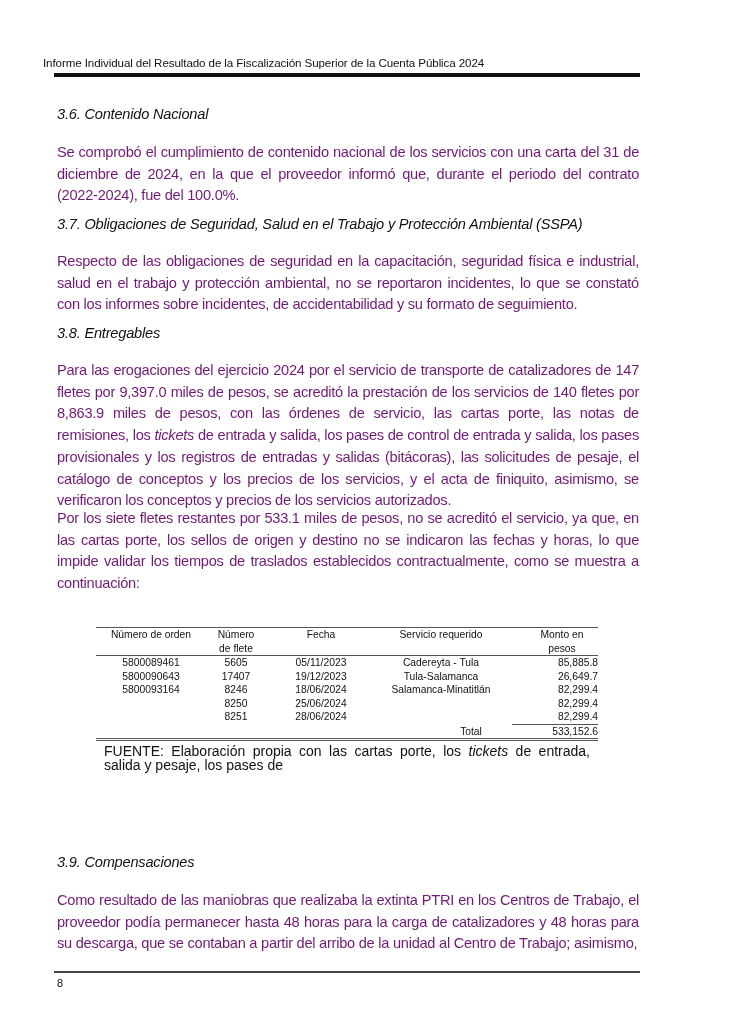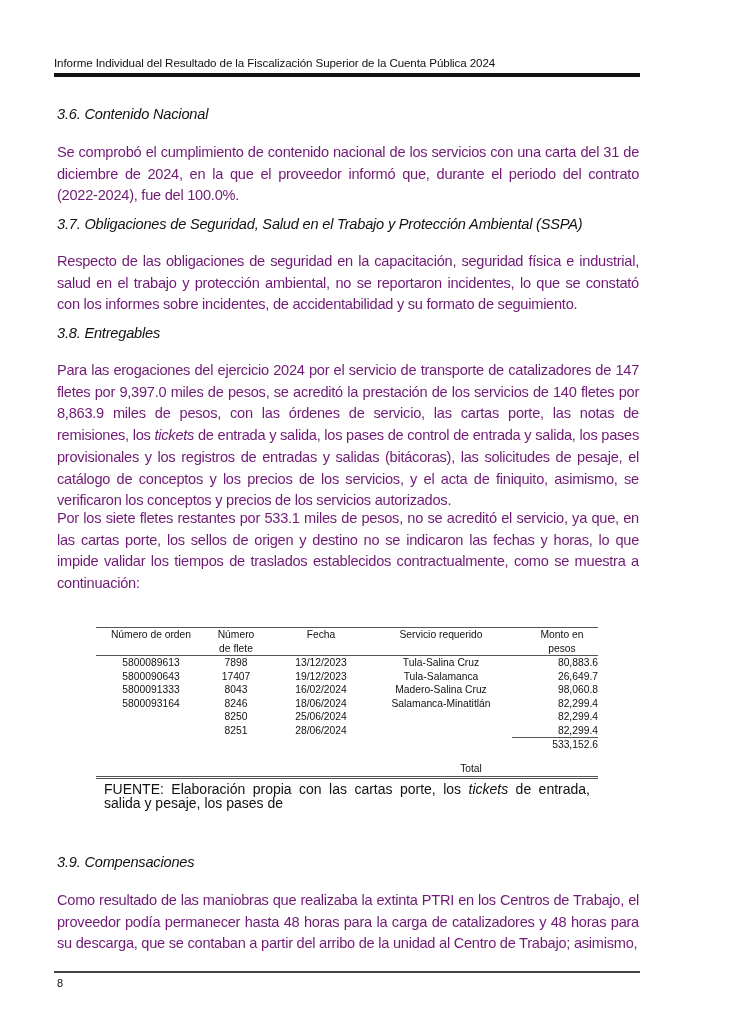--- a/index.html
+++ b/index.html
@@ -1,18 +1,18 @@
 <!DOCTYPE html>
 <html><head>
 <meta charset="utf-8">
 <style>
   html, body { margin: 0; padding: 0; background: #ffffff; }
   body { width: 730px; height: 1024px; position: relative; overflow: hidden;
          font-family: "Liberation Sans", "DejaVu Sans", sans-serif; color: #111; }
-  .header-title { position: absolute; left: 54px; top: 56px; font-size: 11.6px; color: #111; letter-spacing: -0.1px; }
+  .header-title { position: absolute; left: 43px; top: 56px; font-size: 11.6px; color: #111; letter-spacing: -0.1px; }
   .header-rule { position: absolute; left: 54px; top: 73px; width: 586px; height: 4px; background: #111; }
   .h { position: absolute; left: 57px; font-size: 14.6px; font-style: italic; color: #111; letter-spacing: -0.2px; }
   .p { position: absolute; left: 57px; width: 582px; font-size: 14.6px; line-height: 21.7px; text-align: justify; color: #701a75; letter-spacing: -0.25px; }
   .p em { font-style: italic; }
   .tbl-wrap { position: absolute; left: 96px; top: 627px; width: 502px; font-size: 10.3px; color: #111; }
   .tbl-caption { text-align: center; height: 14px; line-height: 14px; padding-left: 45px; }
   .rule { height: 0; border-top: 1.3px solid #555; }
   .rule.double { border-top: 3px double #555; }
   .grid { display: grid; grid-template-columns: 110px 60px 110px 130px 92px; }
   .grid > div { height: 13.5px; line-height: 13.5px; white-space: nowrap; }
@@ -53,39 +53,32 @@
     <div class="c" style="padding-left:20px;">Monto en</div>
     <div class="c"></div>
     <div class="c">de flete</div>
     <div class="c"></div>
     <div class="c"></div>
     <div class="c" style="padding-left:20px;">pesos</div>
   </div>
   <div class="rule"></div>
 
   <div class="grid">
-    <div class="c">5800089613</div>
-    <div class="c">7898</div>
-    <div class="c">13/12/2023</div>
-    <div class="c">Tula-Salina Cruz</div>
-    <div class="r">80,883.6</div>
+    <div class="c">5800089461</div>
+    <div class="c">5605</div>
+    <div class="c">05/11/2023</div>
+    <div class="c">Cadereyta - Tula</div>
+    <div class="r">85,885.8</div>
   </div>
   <div class="grid">
     <div class="c">5800090643</div>
     <div class="c">17407</div>
     <div class="c">19/12/2023</div>
     <div class="c">Tula-Salamanca</div>
     <div class="r">26,649.7</div>
-  </div>
-  <div class="grid">
-    <div class="c">5800091333</div>
-    <div class="c">8043</div>
-    <div class="c">16/02/2024</div>
-    <div class="c">Madero-Salina Cruz</div>
-    <div class="r">98,060.8</div>
   </div>
   <div class="grid">
     <div class="c">5800093164</div>
     <div class="c">8246</div>
     <div class="c">18/06/2024</div>
     <div class="c">Salamanca-Minatitlán</div>
     <div class="r">82,299.4</div>
   </div>
   <div class="grid">
     <div class="c"></div>
@@ -99,21 +92,21 @@
     <div class="c">8251</div>
     <div class="c">28/06/2024</div>
     <div class="c"></div>
     <div class="r">82,299.4</div>
   </div>
   <div class="total-line"></div>
   <div class="grid">
     <div></div>
       <div></div>
       <div></div>
-    <div class="c" style="padding-left:60px;margin-top:24px;">Total</div>
+    <div class="c" style="padding-left:60px;">Total</div>
     <div class="r">533,152.6</div>
   </div>
   <div class="rule double"></div>
   <div class="fuente">
     <span>FUENTE:</span>
     <span>Elaboración propia con las cartas porte, los </span><em>tickets</em><span> de entrada, salida y pesaje, los pases de</span>
   </div>
 </div>
 
 <div class="h" style="top:854px;">3.9. Compensaciones</div>

